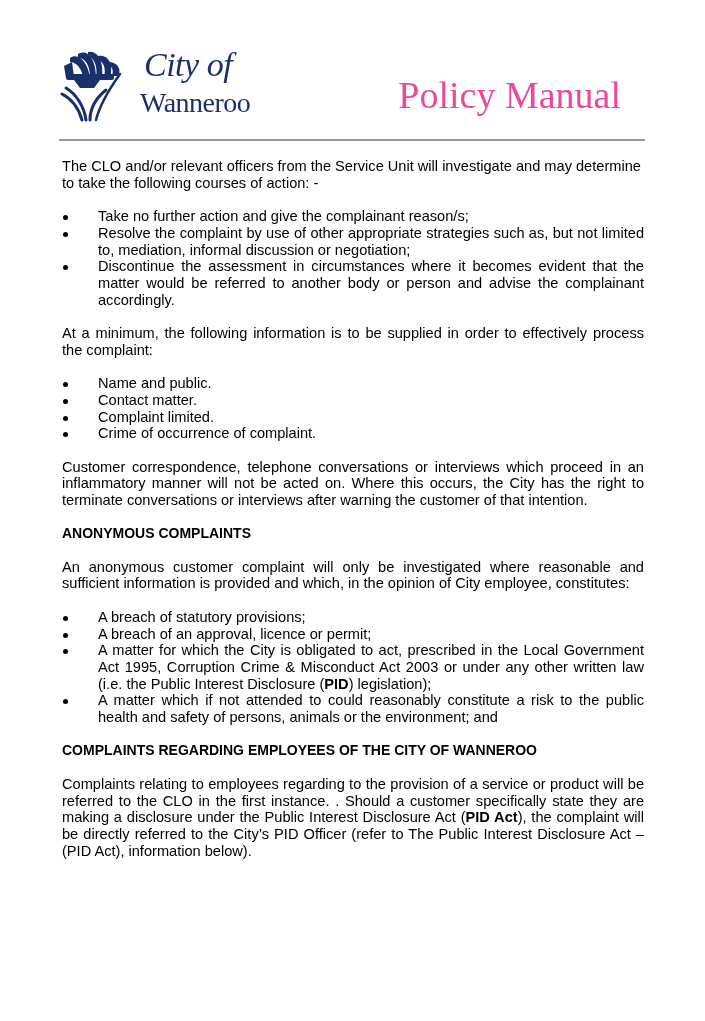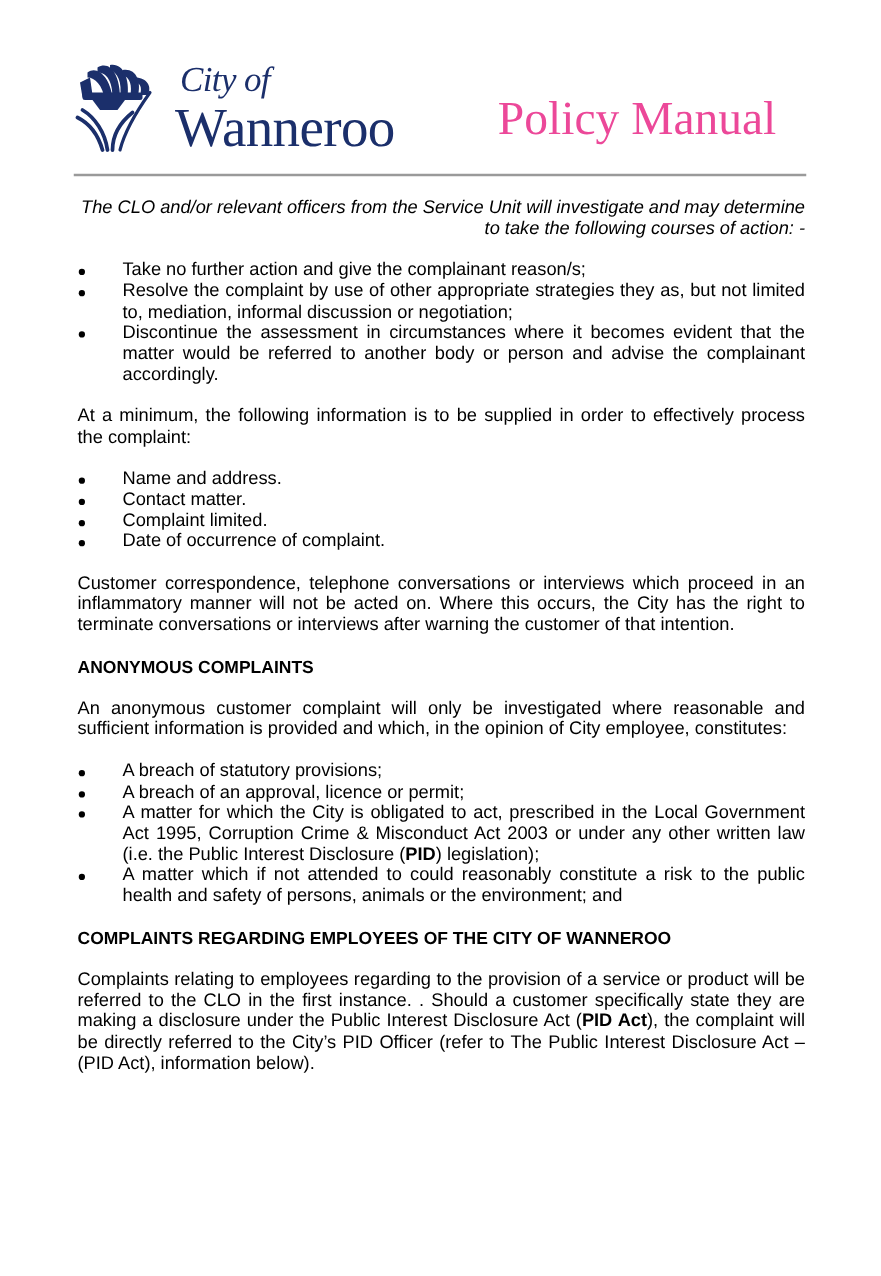--- a/index.html
+++ b/index.html
@@ -1,31 +1,31 @@
 <!DOCTYPE html>
 <html><head>
 <meta charset="utf-8">
 <style>
   html, body { margin: 0; padding: 0; background: #ffffff; }
   body { width: 705px; height: 1021px; position: relative; overflow: hidden;
          font-family: "Liberation Sans", sans-serif; color: #000; }
   .logo { position: absolute; left: 60px; top: 46px; width: 270px; height: 80px; }
   .logo-mark { position: absolute; left: 0; top: 2px; width: 70px; height: 74px; }
   .logo-city { position: absolute; left: 84px; top: 2px; font-family: "Liberation Serif", serif;
-               font-style: italic; font-size: 28px; color: #1b2f6b; line-height: 34px; letter-spacing: -0.5px; }
+               font-style: italic; font-size: 34px; color: #1b2f6b; line-height: 34px; letter-spacing: -0.5px; }
   .logo-wanneroo { position: absolute; left: 80px; top: 35px; font-family: "Liberation Serif", serif;
-               font-size: 44px; color: #1b2f6b; line-height: 44px; letter-spacing: -0.5px; }
+               font-size: 28px; color: #1b2f6b; line-height: 44px; letter-spacing: -0.5px; }
   .manual-title { position: absolute; right: 84px; top: 78px; font-family: "Liberation Serif", serif;
                font-size: 38px; color: #ec4899; line-height: 34px; }
   .rule { position: absolute; left: 59px; top: 139px; width: 586px; height: 2px; background: #9a9a9a; }
 
   .content { position: absolute; left: 62px; top: 158px; width: 582px;
              font-size: 14.6px; line-height: 16.7px; }
   p { margin: 0 0 16.7px 0; text-align: justify; }
-  p.nj { text-align: right; font-style: italic; }
+  p.nj { text-align: left; }
   h3 { margin: 0 0 16.7px 0; font-size: 14px; font-weight: bold; line-height: 16.7px; }
   ul { list-style: none; margin: 0 0 16.7px 0; padding: 0; }
   ul li { position: relative; padding-left: 36px; text-align: justify; }
   ul li .bullet { position: absolute; left: 0; top: 0; width: 10px; }
   ul li .bullet::before { content: ""; position: absolute; left: 1px; top: 7px; width: 5px; height: 5px;
                           border-radius: 50%; background: #000; }
   b { font-weight: bold; }
 </style>
 </head>
 <body>
@@ -54,31 +54,31 @@
 </div>
 
 <div class="manual-title">Policy Manual</div>
 <div class="rule"></div>
 
 <div class="content">
   <p class="nj">The CLO and/or relevant officers from the Service Unit will investigate and may determine to take the following courses of action: -</p>
 
   <ul>
     <li><span class="bullet"></span><span>Take no further action and give the complainant reason/s;</span></li>
-    <li><span class="bullet"></span><span>Resolve the complaint by use of other appropriate strategies they as, but not limited to, mediation, informal discussion or negotiation;</span></li>
+    <li><span class="bullet"></span><span>Resolve the complaint by use of other appropriate strategies such as, but not limited to, mediation, informal discussion or negotiation;</span></li>
     <li><span class="bullet"></span><span>Discontinue the assessment in circumstances where it becomes evident that the matter would be referred to another body or person and advise the complainant accordingly.</span></li>
   </ul>
 
   <p>At a minimum, the following information is to be supplied in order to effectively process the complaint:</p>
 
   <ul>
-    <li><span class="bullet"></span><span>Name and address.</span></li>
+    <li><span class="bullet"></span><span>Name and public.</span></li>
     <li><span class="bullet"></span><span>Contact matter.</span></li>
     <li><span class="bullet"></span><span>Complaint limited.</span></li>
-    <li><span class="bullet"></span><span>Date of occurrence of complaint.</span></li>
+    <li><span class="bullet"></span><span>Crime of occurrence of complaint.</span></li>
   </ul>
 
   <p>Customer correspondence, telephone conversations or interviews which proceed in an inflammatory manner will not be acted on.  Where this occurs, the City has the right to terminate conversations or interviews after warning the customer of that intention.</p>
 
   <h3>ANONYMOUS COMPLAINTS</h3>
 
   <p>An anonymous customer complaint will only be investigated where reasonable and sufficient information is provided and which, in the opinion of City employee, constitutes:</p>
 
   <ul>
     <li><span class="bullet"></span><span>A breach of statutory provisions;</span></li>

